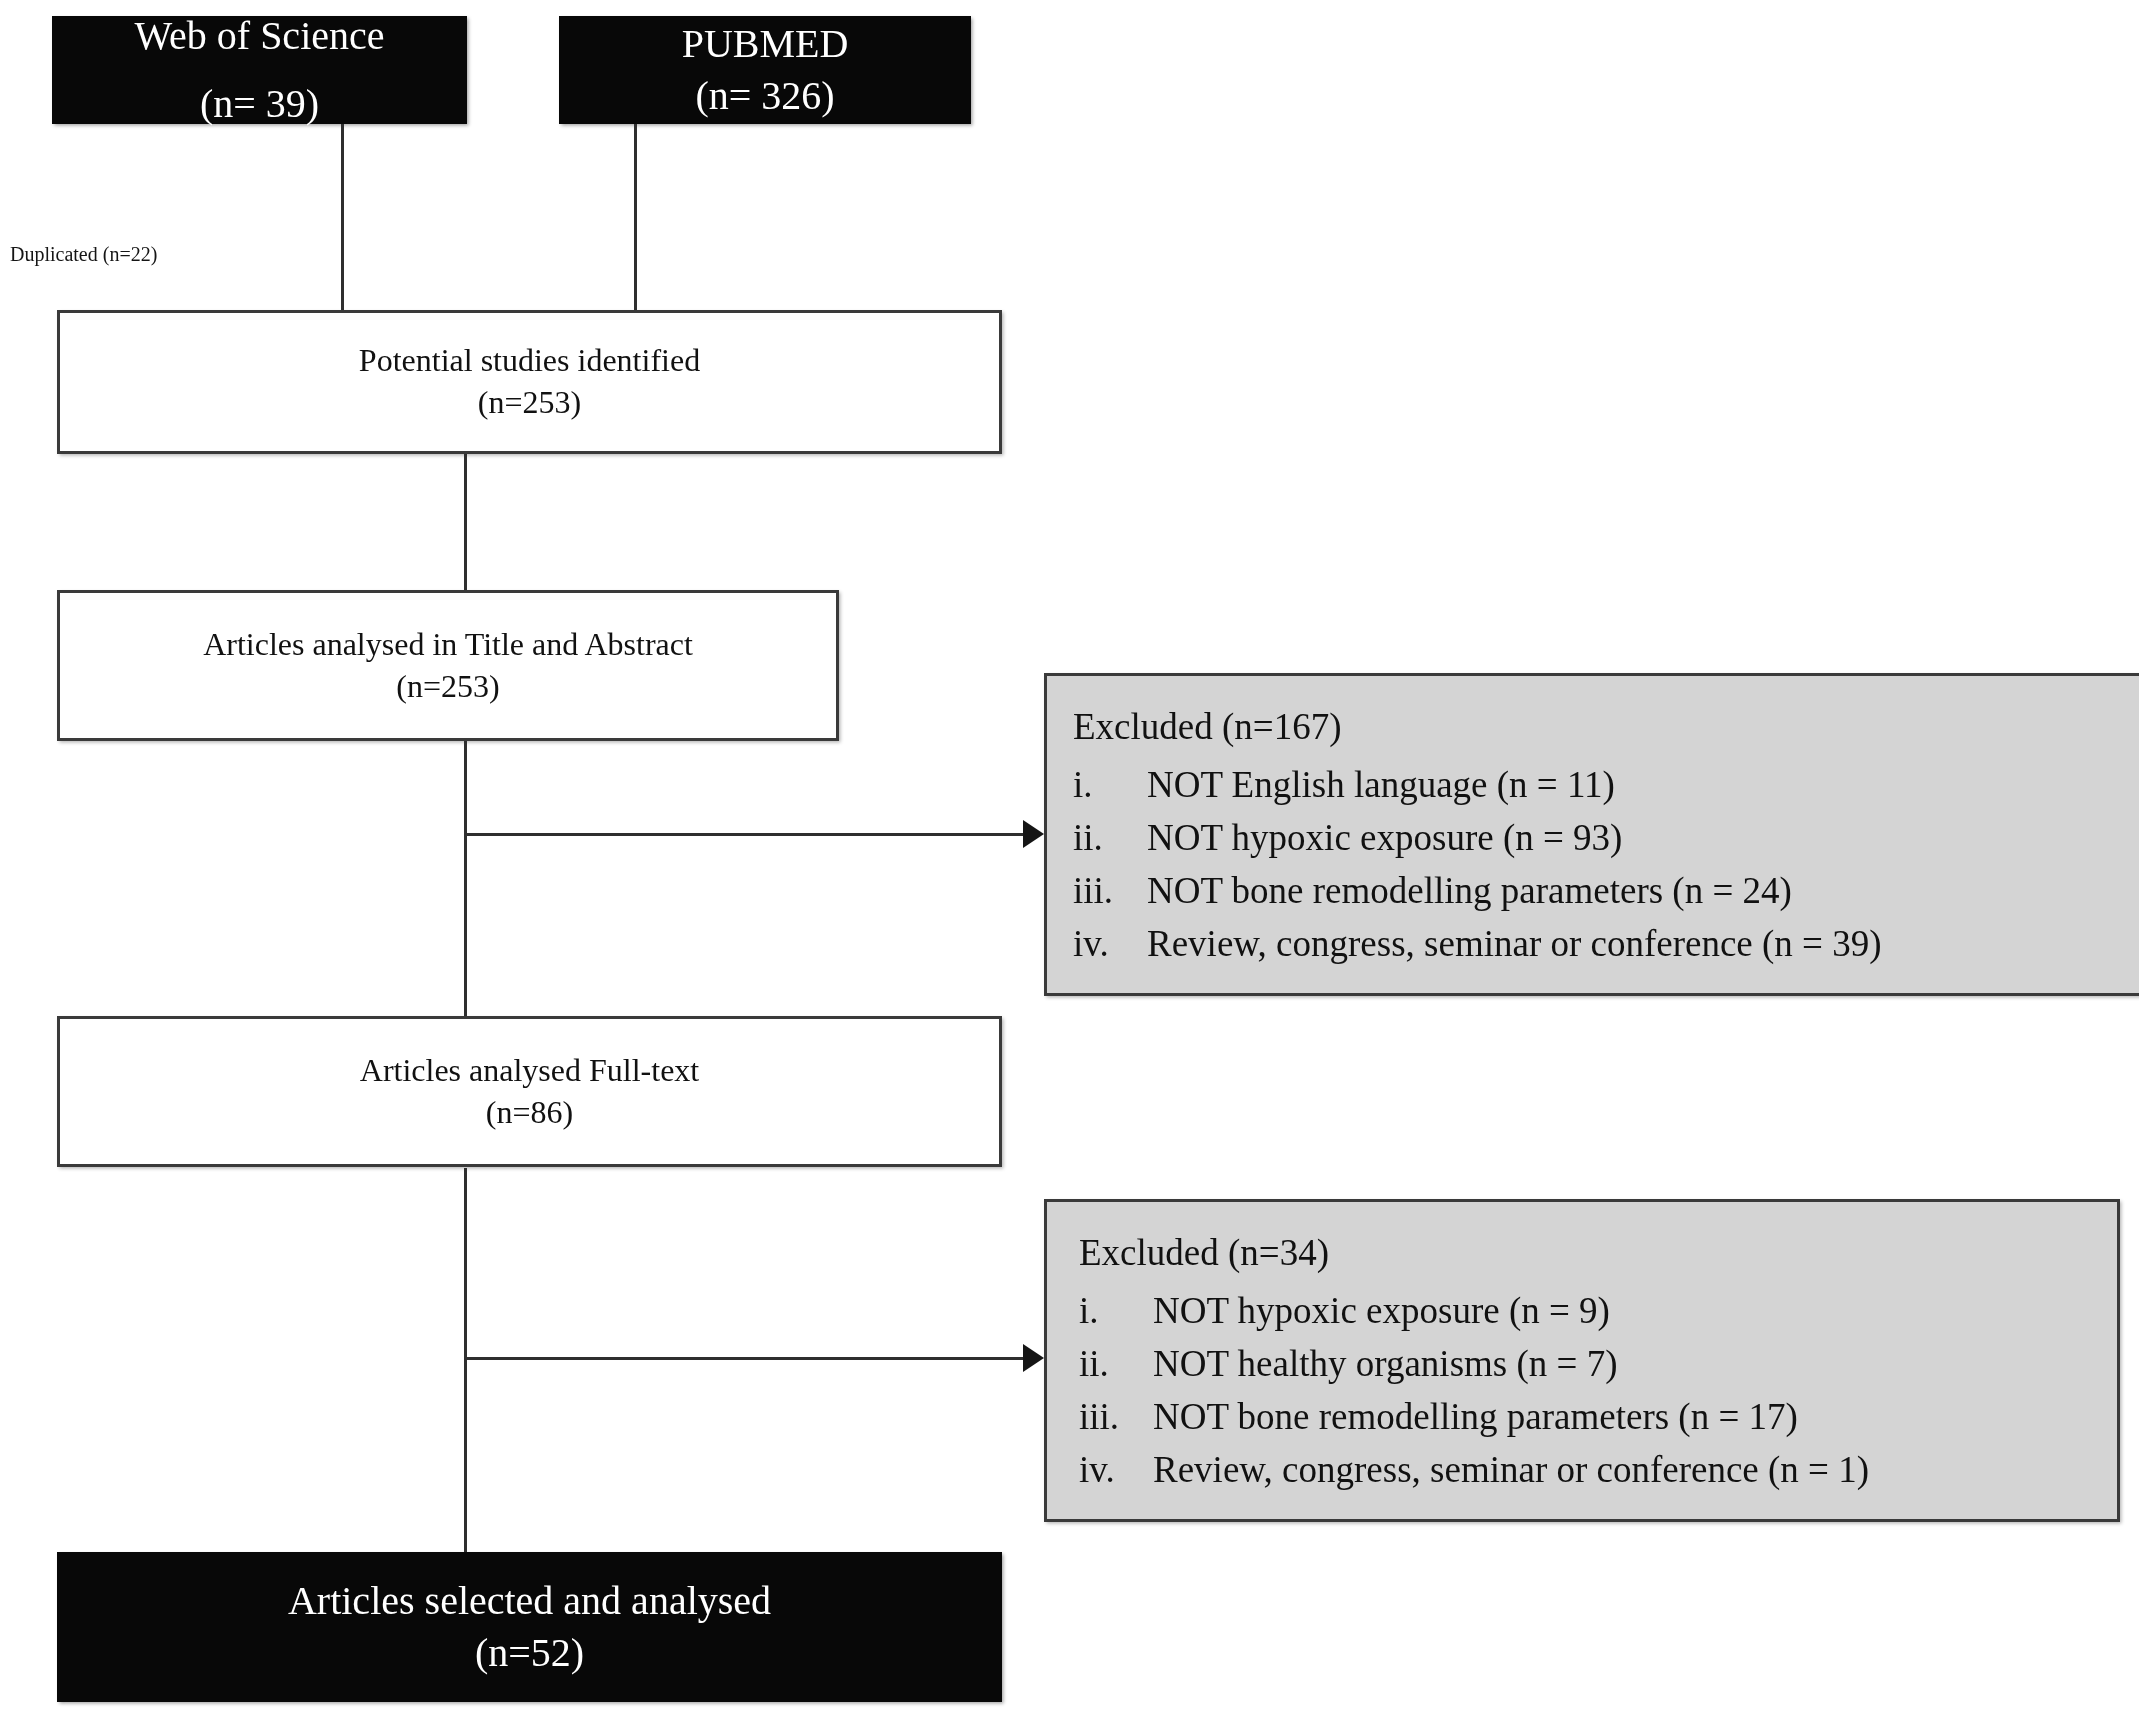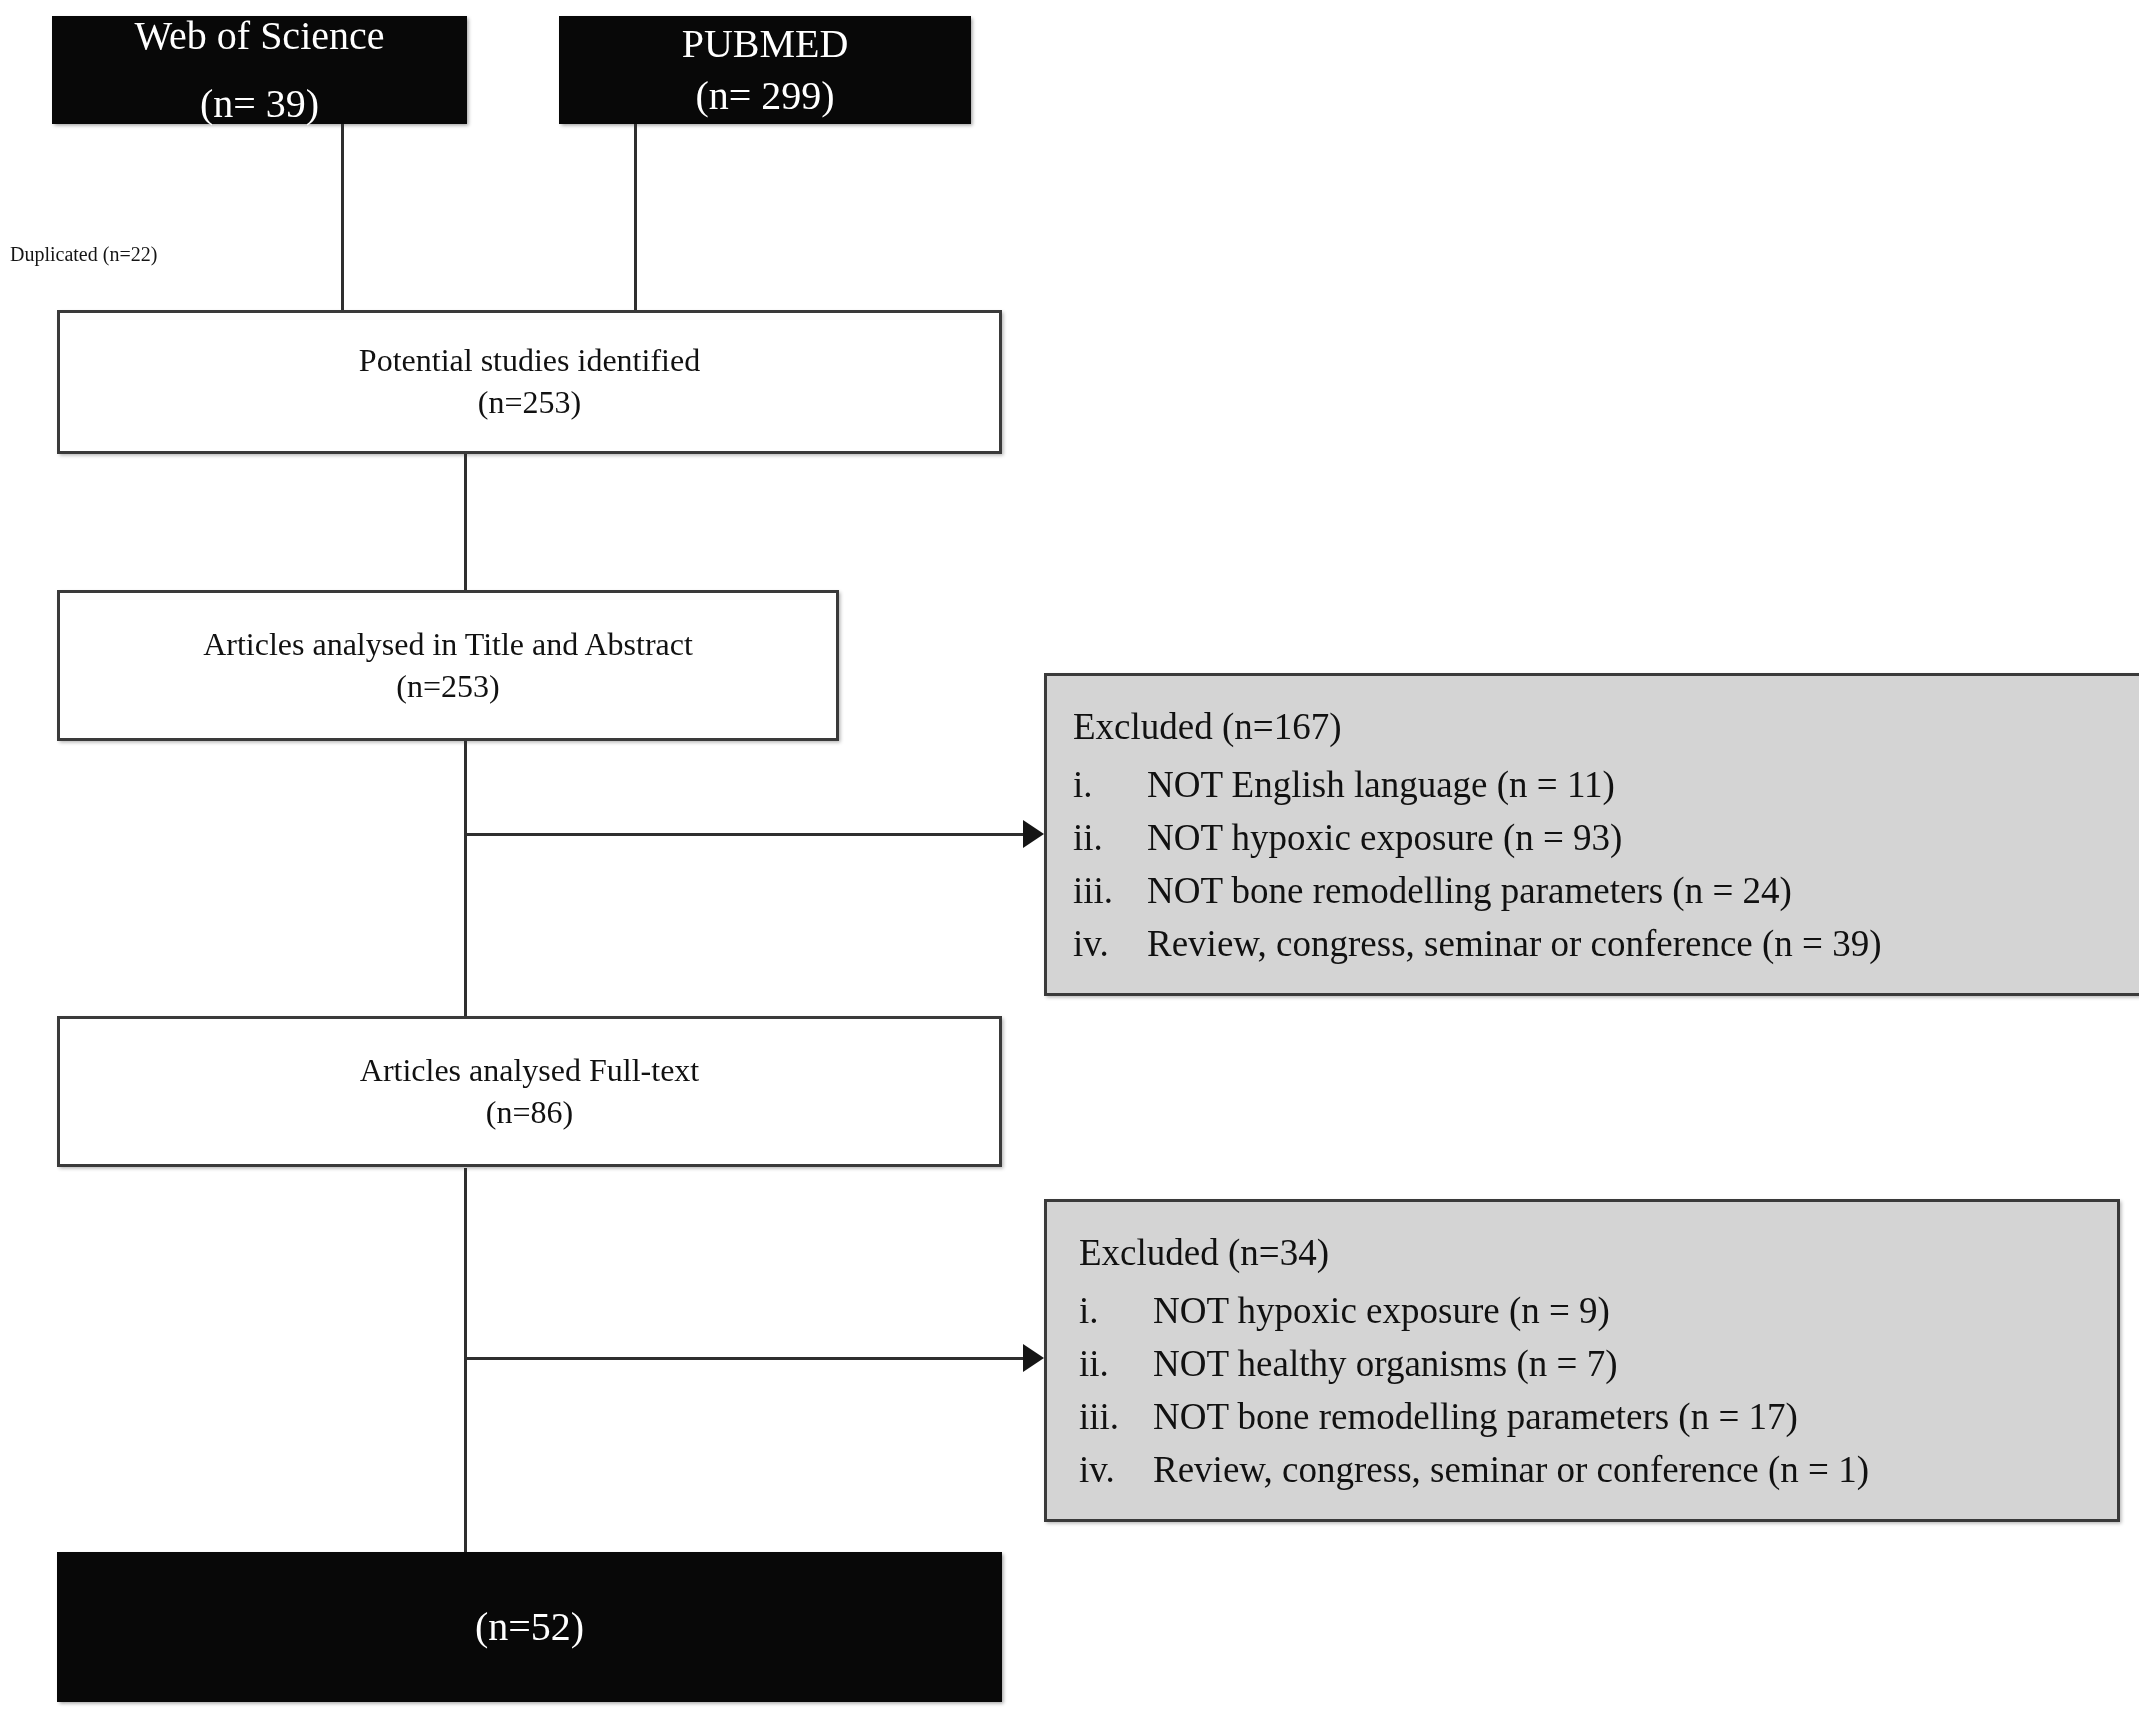--- a/index.html
+++ b/index.html
@@ -124,21 +124,21 @@
 
 <div id="diagram">
 
   <div class="node node-black" style="left:52px; top:15.7px; width:415px; height:108px;gap:16px;">
     <span class="line1">Web of Science</span>
     <span class="line2">(n= 39)</span>
   </div>
 
   <div class="node node-black" style="left:559px; top:15.7px; width:412px; height:108px;">
     <span class="line1">PUBMED</span>
-    <span class="line2">(n= 299)</span>
+    <span class="line2">(n= 326)</span>
   </div>
 
   <div class="caption" style="left:10px; top:243px;">Duplicated (n=22)</div>
 
   <div class="vline" style="left:341px; top:124px; height:187px;"></div>
   <div class="vline" style="left:634px; top:124px; height:187px;"></div>
 
   <div class="node node-white" style="left:57px; top:310px; width:945px; height:144px;">
     <span class="line1">Potential studies identified</span>
     <span class="line2">(n=253)</span>
@@ -204,17 +204,18 @@
         <span class="excl-text">NOT bone remodelling parameters (n = 17)</span>
       </li>
       <li>
         <span class="excl-marker">iv.</span>
         <span class="excl-text">Review, congress, seminar or conference (n = 1)</span>
       </li>
     </ul>
   </div>
 
   <div class="node node-black" style="left:57px; top:1552px; width:945px; height:150px;">
+    <span class="line1">Articles selected and analysed</span>
     <span class="line2">(n=52)</span>
   </div>
 
 </div>
 
 
 </body></html>

